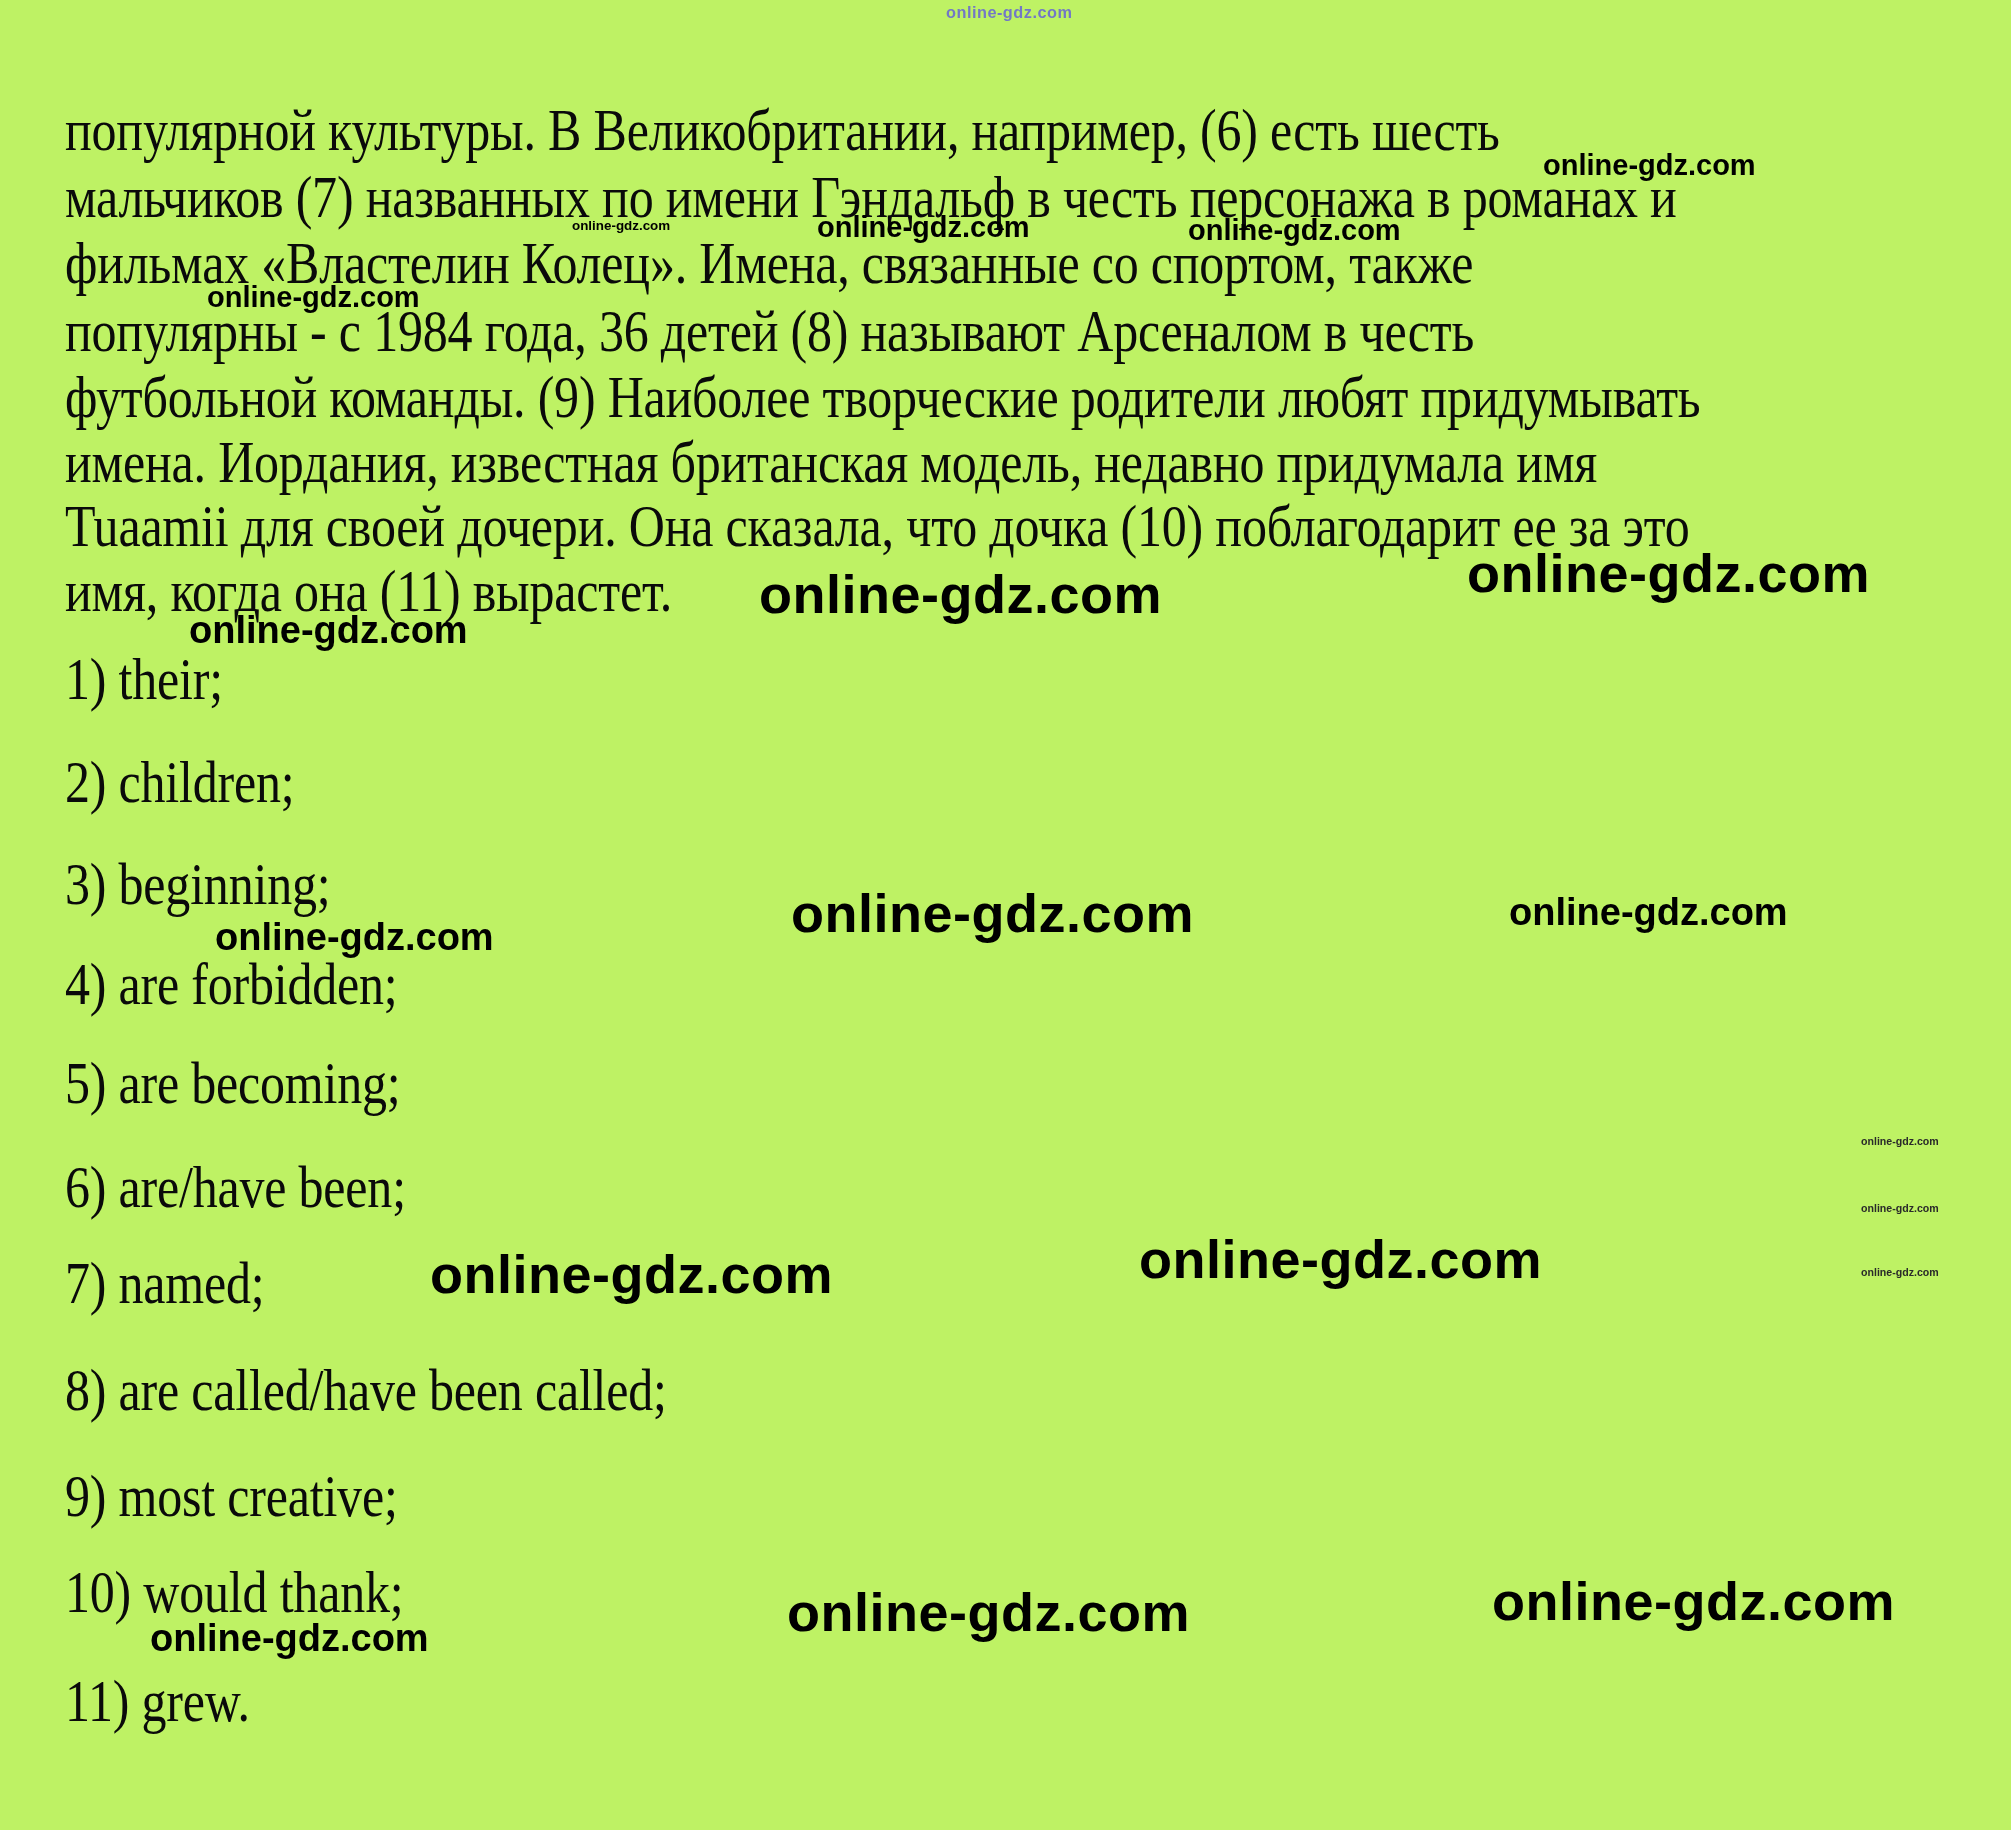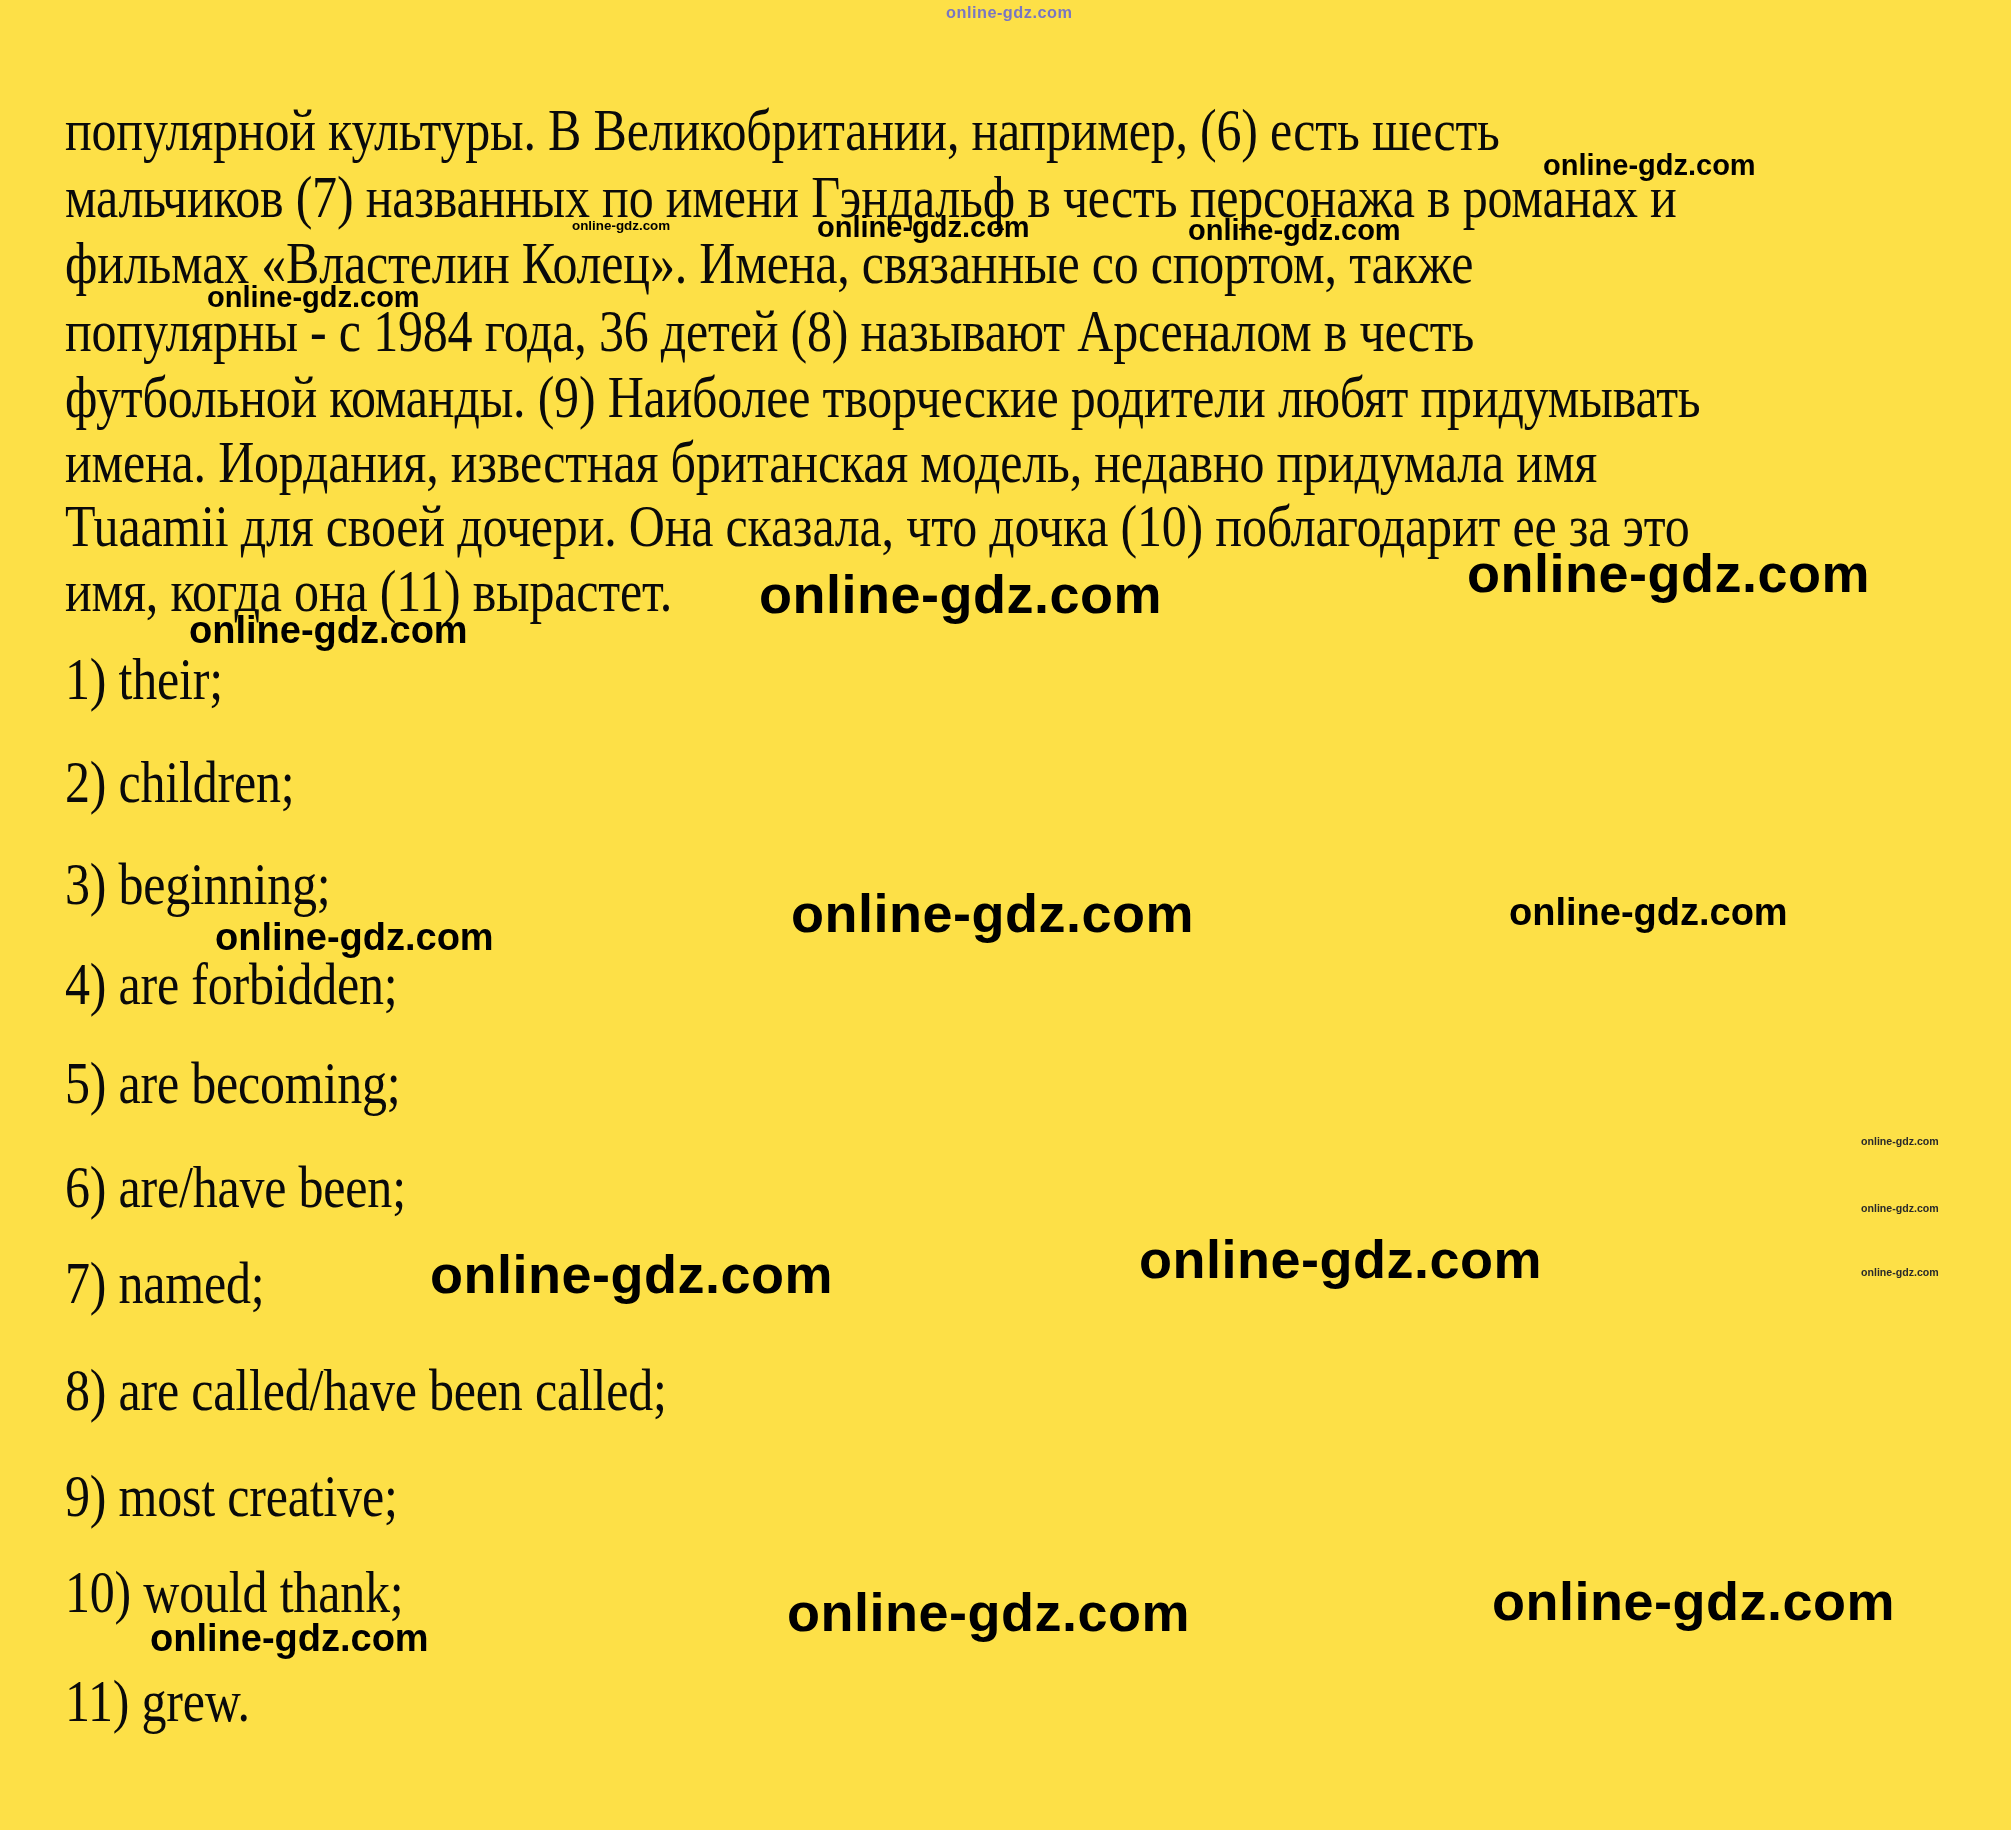--- a/index.html
+++ b/index.html
@@ -1,19 +1,19 @@
 <!DOCTYPE html>
 <html><head>
 <meta charset="utf-8">
 <style>
   html,body{margin:0;padding:0;background:#ffffff;}
   .page{
     position:relative;
     width:2012px;height:1830px;
-    background:#fde047;
+    background:#bef264;
     overflow:hidden;
     font-family:"Liberation Serif", serif;
     color:#000;
   }
   
   .tline{
     position:absolute;
     left:65px;
     font-size:50px;
     line-height:1;

